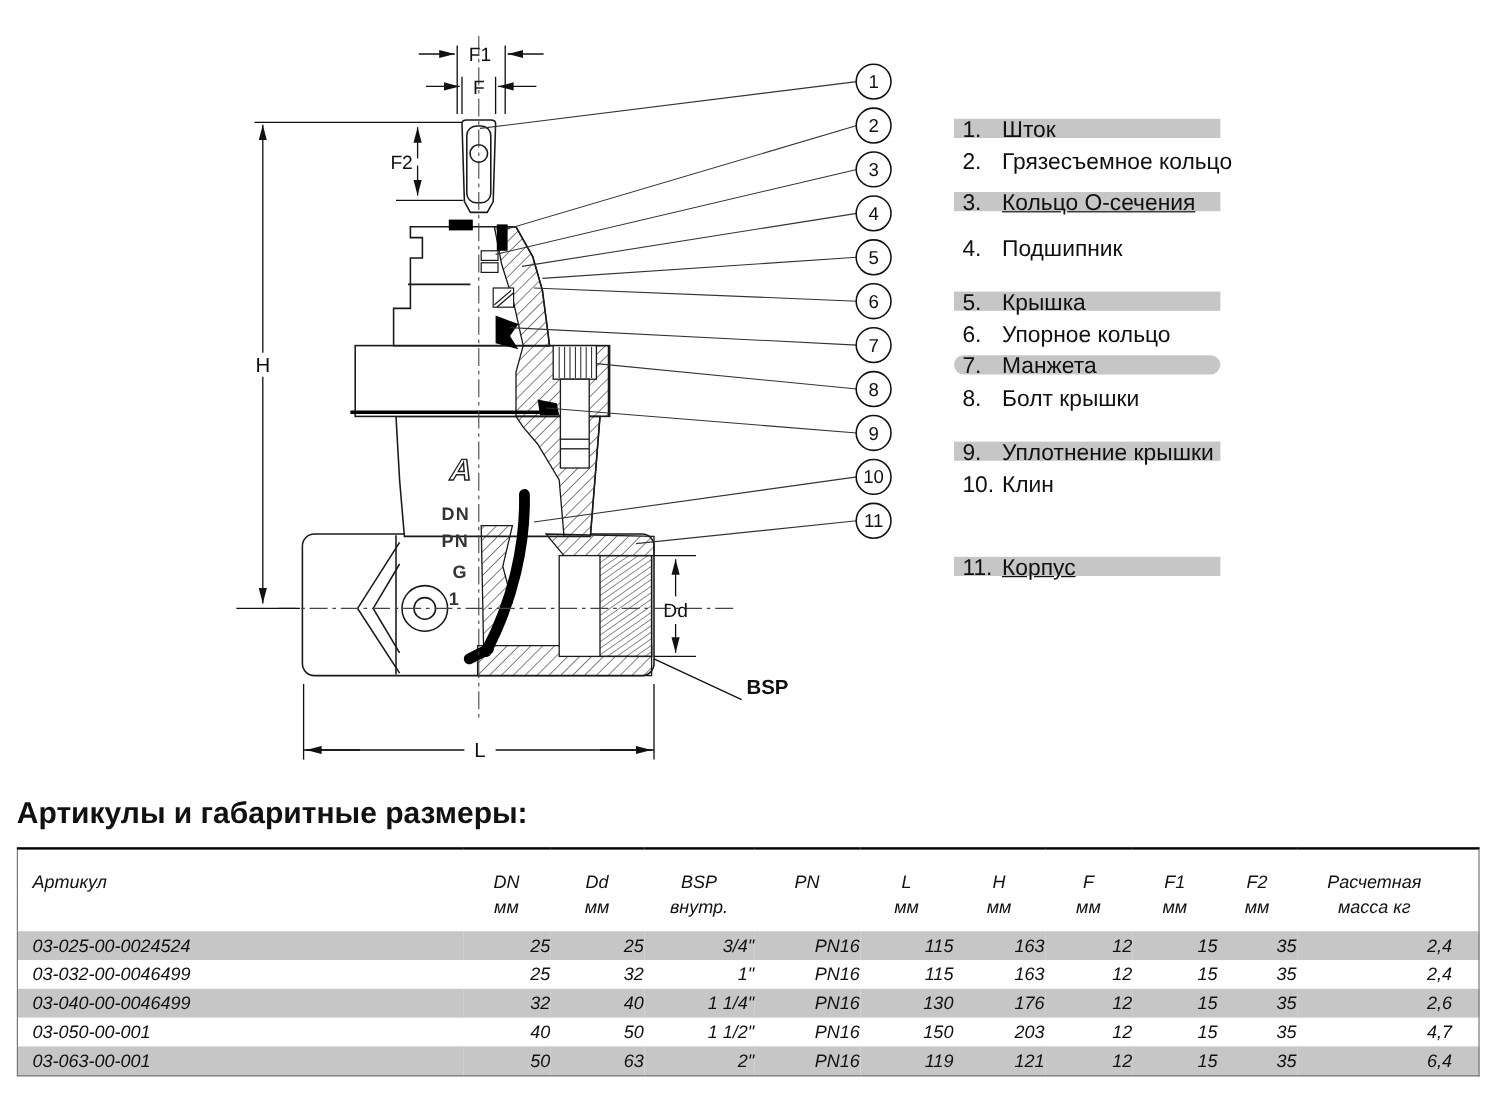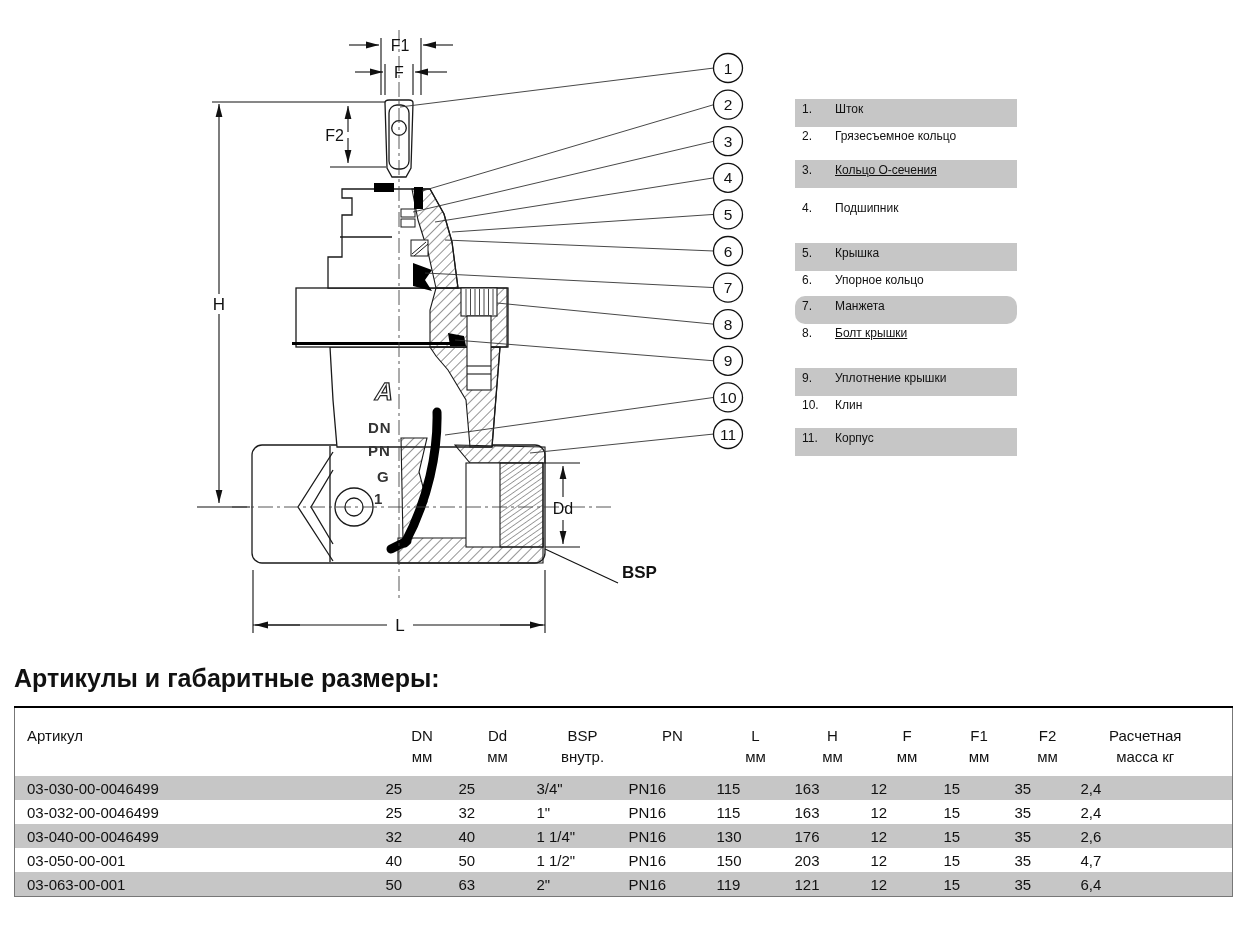--- a/index.html
+++ b/index.html
@@ -2,31 +2,31 @@
 <html><head>
 <meta charset="utf-8">
 <style>
   html,body{margin:0;padding:0;background:#fff;}
   .stage{position:relative;width:1244px;height:927px;background:#fff;overflow:hidden;
          font-family:"Liberation Sans",sans-serif;color:#111;}
   
   .drawing{position:absolute;left:0;top:0;}
   
   .legend{position:absolute;left:795px;top:0;width:222px;height:480px;}
-  .legend-row{position:absolute;left:0;width:222px;height:28px;line-height:20px;
-              font-size:12px;white-space:nowrap;}
+  .legend-row{position:absolute;left:0;width:222px;height:16px;line-height:20px;
+              font-size:19px;white-space:nowrap;}
   .legend-row.shaded{background:#c6c6c6;}
   .lg-num{display:inline-block;width:33px;padding-left:7px;}
   
   .tbl-title{position:absolute;left:14px;top:664px;font-size:25px;font-weight:bold;}
   table.dims{position:absolute;left:14px;top:706px;width:1218px;border-collapse:collapse;
              table-layout:fixed;font-size:15px;}
-  table.dims{border:1px solid #777;border-top:2px solid #000;}
+  table.dims{border:1px solid #777;border-top:2px solid #000;font-style:italic;}
   table.dims th{font-weight:400;text-align:center;padding:0;}
-  table.dims td{text-align:left;padding:0;height:24px;}
+  table.dims td{text-align:right;padding:0;height:24px;}
   table.dims thead tr.hrow1 th{height:36px;vertical-align:bottom;padding-bottom:2px;}
   table.dims thead tr.hrow2 th{height:28px;vertical-align:top;padding-top:2px;}
   table.dims .c-article{text-align:left;padding-left:12px;}
   table.dims th:last-child, table.dims td:last-child{padding-right:22px;}
   table.dims tbody tr.shaded{background:#c6c6c6;}
 </style>
 </head>
 <body>
 
 <div class="stage">
@@ -228,24 +228,24 @@
   </svg>
 
   <div class="legend">
       <div class="legend-row shaded" style="top: 99px;"><span class="lg-num">1.</span><span>Шток</span></div>
       <div class="legend-row" style="top: 126px;"><span class="lg-num">2.</span><span>Грязесъемное кольцо</span></div>
       <div class="legend-row shaded" style="top: 160px; text-decoration: underline;"><span class="lg-num">3.</span><span>Кольцо О-сечения</span></div>
       <div class="legend-row" style="top: 198px;"><span class="lg-num">4.</span><span>Подшипник</span></div>
       <div class="legend-row shaded" style="top: 243px;"><span class="lg-num">5.</span><span>Крышка</span></div>
       <div class="legend-row" style="top: 270px;"><span class="lg-num">6.</span><span>Упорное кольцо</span></div>
       <div class="legend-row shaded" style="top: 296px; border-radius: 10px;"><span class="lg-num">7.</span><span>Манжета</span></div>
-      <div class="legend-row" style="top: 323px; text-decoration: underline;"><span class="lg-num">8.</span><span>Болт крышки</span></div>
+      <div class="legend-row" style="top: 323px;"><span class="lg-num">8.</span><span>Болт крышки</span></div>
       <div class="legend-row shaded" style="top: 368px;"><span class="lg-num">9.</span><span>Уплотнение крышки</span></div>
       <div class="legend-row" style="top: 395px;"><span class="lg-num">10.</span><span>Клин</span></div>
-      <div class="legend-row shaded" style="top: 428px;"><span class="lg-num">11.</span><span>Корпус</span></div>
+      <div class="legend-row shaded" style="top: 464px; text-decoration: underline;"><span class="lg-num">11.</span><span>Корпус</span></div>
     </div>
 
   <div class="tbl-title">Артикулы и габаритные размеры:</div>
 
   <table class="dims">
     <colgroup>
       <col style="width:371px">
         <col style="width:73px">
         <col style="width:78px">
         <col style="width:92px">
@@ -280,21 +280,21 @@
           <th>мм</th>
           <th>мм</th>
           <th>мм</th>
           <th>мм</th>
           <th>мм</th>
           <th>масса кг</th>
         </tr>
       </thead>
     <tbody id="tbl-body">
         <tr class="shaded">
-          <td class="c-article">03-030-00-0046499</td>
+          <td class="c-article">03-025-00-0024524</td>
           <td>25</td>
           <td>25</td>
           <td>3/4"</td>
           <td>PN16</td>
           <td>115</td>
           <td>163</td>
           <td>12</td>
           <td>15</td>
           <td>35</td>
           <td>2,4</td>

